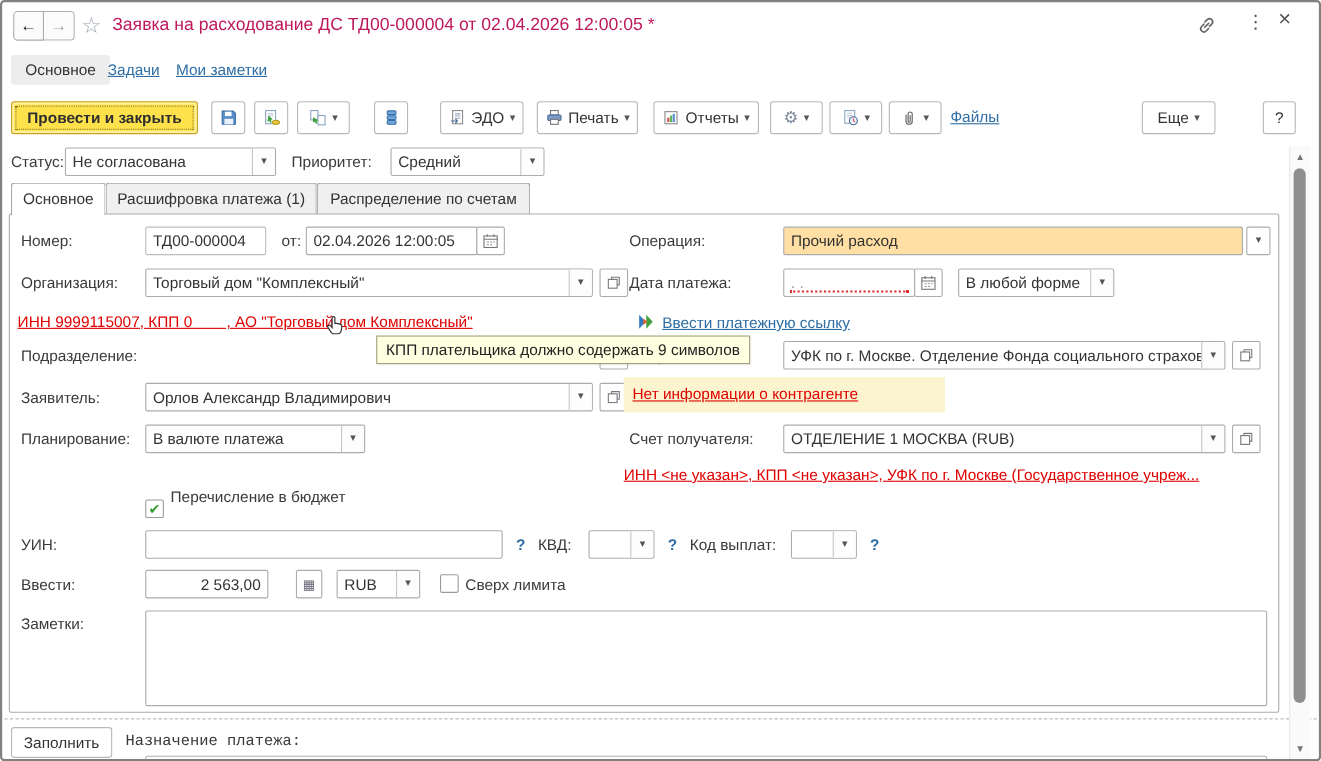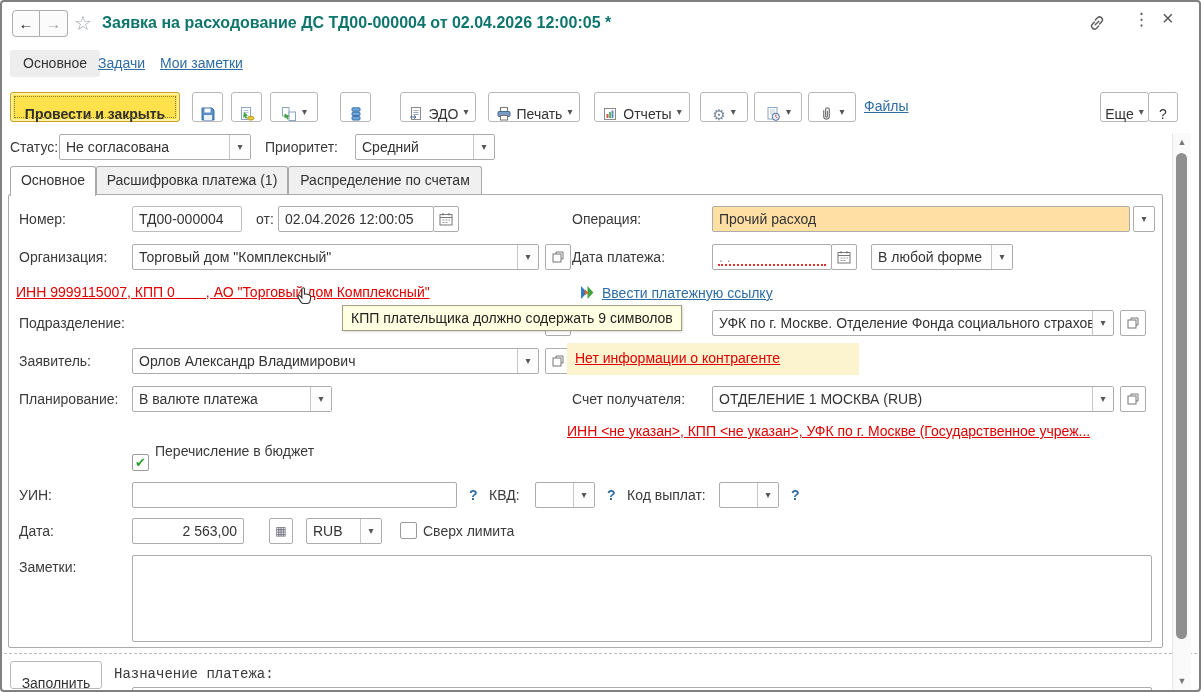--- a/index.html
+++ b/index.html
@@ -36,32 +36,32 @@
   .blue-link{position:absolute; color:#2E6DA4; text-decoration:underline; white-space:nowrap; cursor:pointer;}
   
   .navgrp{position:absolute; left:10px; top:8px; display:flex;}
   .navbtn{
     width:28px; height:27px; box-sizing:border-box; border:1px solid #ADADAD; background:#FBFBFB;
     font-size:15px; display:flex; align-items:center; justify-content:center; cursor:pointer;
   }
   .navbtn.back{border-radius:4px 0 0 4px; color:#222;}
   .navbtn.fwd{border-radius:0 4px 4px 0; border-left:none; color:#9AA39A;}
   .star{position:absolute; left:72px; top:9px; font-size:20px; color:#9aa3ad;}
-  .title{position:absolute; left:100px; top:12px; font-size:16px; font-weight:bold; color:#0f766e; white-space:nowrap;}
+  .title{position:absolute; left:100px; top:12px; font-size:16px; font-weight:normal; color:#be185d; white-space:nowrap;}
   .chrome{position:absolute; top:8px; color:#555; cursor:pointer;}
   
   .chip{
     position:absolute; left:8px; top:48px; height:27px; line-height:27px;
     padding:0 13px; background:#EDEDED; border-radius:3px; color:#333;
   }
   
   .tbtn{
     position:absolute; top:90px; height:30px; box-sizing:border-box;
     border:1px solid #B8B8B8; border-radius:3px; background:#fff;
-    display:flex; align-items:flex-start; justify-content:center; gap:5px;
+    display:flex; align-items:center; justify-content:center; gap:5px;
     padding:13px 7px; cursor:pointer; color:#333; white-space:nowrap;
   }
   .tbtn .caret{font-size:10px; color:#555;}
   .tbtn.primary{
     background:#FFE24B; border:1px solid #C9A227; font-weight:bold; color:#2e2e2e;
     box-shadow:inset 0 0 0 2px #FFF1A0; outline:1px dotted #8a7a2a; outline-offset:-5px;
   }
   
   .tab{
     position:absolute; top:164px; height:29px; box-sizing:border-box;
@@ -236,21 +236,21 @@
     <span>
         <svg width="15" height="15" viewBox="0 0 16 16">
           <path d="M5 4.5v6.5a3 3 0 0 0 6 0v-7a2 2 0 0 0-4 0v7a1 1 0 0 0 2 0V5" fill="none" stroke="#777" stroke-width="1.3"></path>
         </svg>
       </span>
     <span class="caret">▾</span>
   </div>
 
   <a class="blue-link" style="left:862px; top:96px;">Файлы</a>
 
-  <div class="tbtn" style="left:1098px; width:49px;">
+  <div class="tbtn" style="left:1036px; width:67px;">
     <span>Еще</span>
     <span class="caret">▾</span>
   </div>
   <div class="tbtn" style="left:1146px; width:30px;">
     <span>?</span>
   </div>
 
   <div class="lbl" style="left:8px; top:132px;">Статус:</div>
   <div class="fld combo" style="left:57px; top:132px; width:192px;">
     <span>Не согласована</span>
@@ -405,21 +405,21 @@
   <div class="fld combo z2" style="left:533px; top:480px; width:60px;">
     <span class="arr">▾</span>
   </div>
   <div class="helpq z2" style="left:605px; top:480px;">?</div>
   <div class="lbl z2" style="left:625px; top:480px;">Код выплат:</div>
   <div class="fld combo z2" style="left:717px; top:480px; width:60px;">
     <span class="arr">▾</span>
   </div>
   <div class="helpq z2" style="left:789px; top:480px;">?</div>
 
-  <div class="lbl z2" style="left:17px; top:516px;">Дата:</div>
+  <div class="lbl z2" style="left:17px; top:516px;">Ввести:</div>
   <div class="fld right z2" style="left:130px; top:516px; width:112px;">2 563,00</div>
   <div class="sqbtn z2" style="left:267px; top:516px; width:24px;">
     <span style="font-size:12px; color:#667;">▦</span>
   </div>
   <div class="fld combo z2" style="left:304px; top:516px; width:76px;">
     <span>RUB</span>
     <span class="arr">▾</span>
   </div>
   <div class="cb z2" style="left:398px; top:520px; color:transparent;"></div>
   <div class="lbl z2" style="left:421px; top:516px;">Сверх лимита</div>

